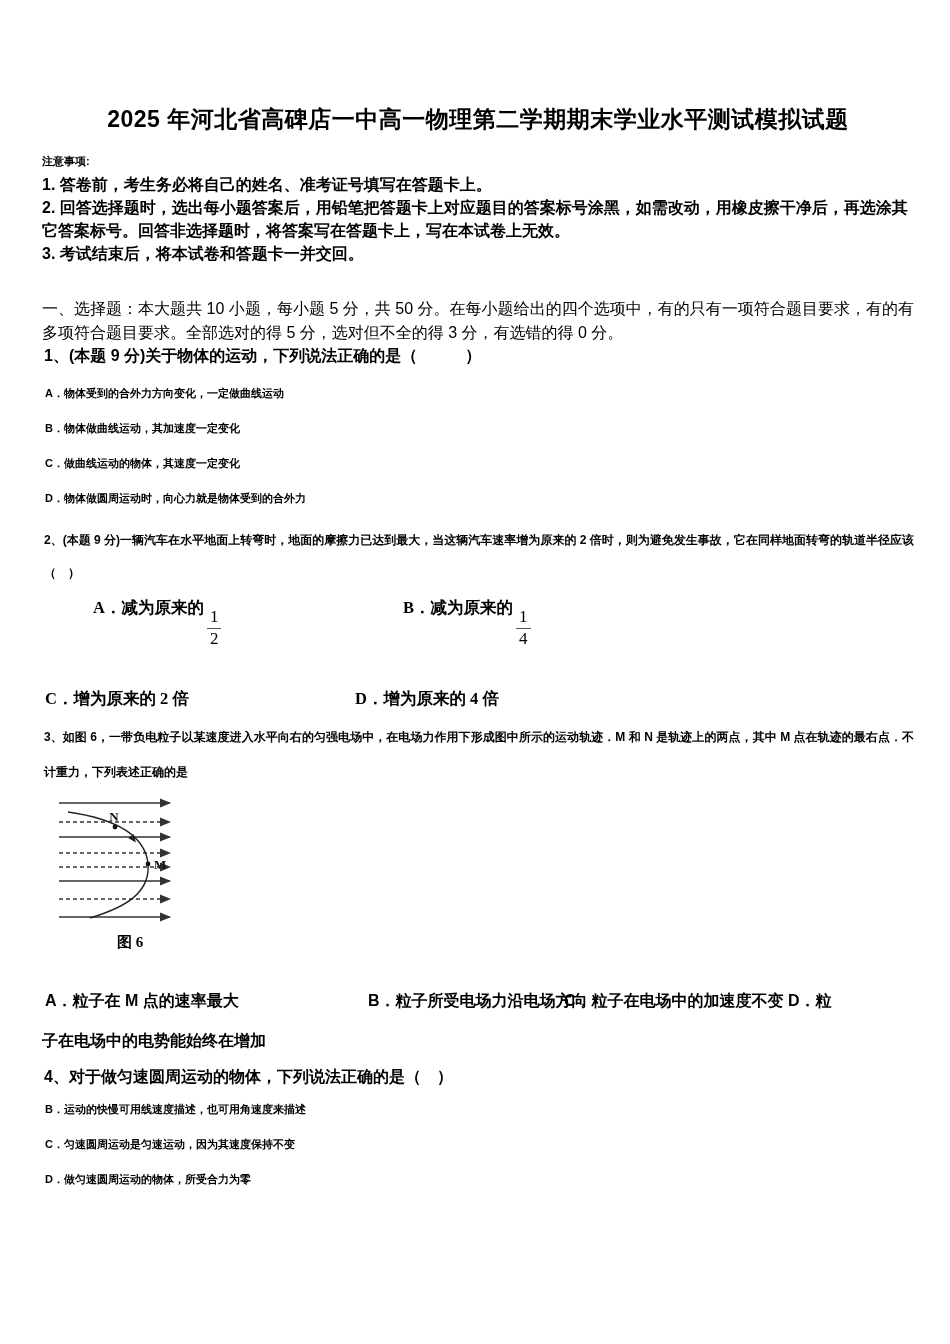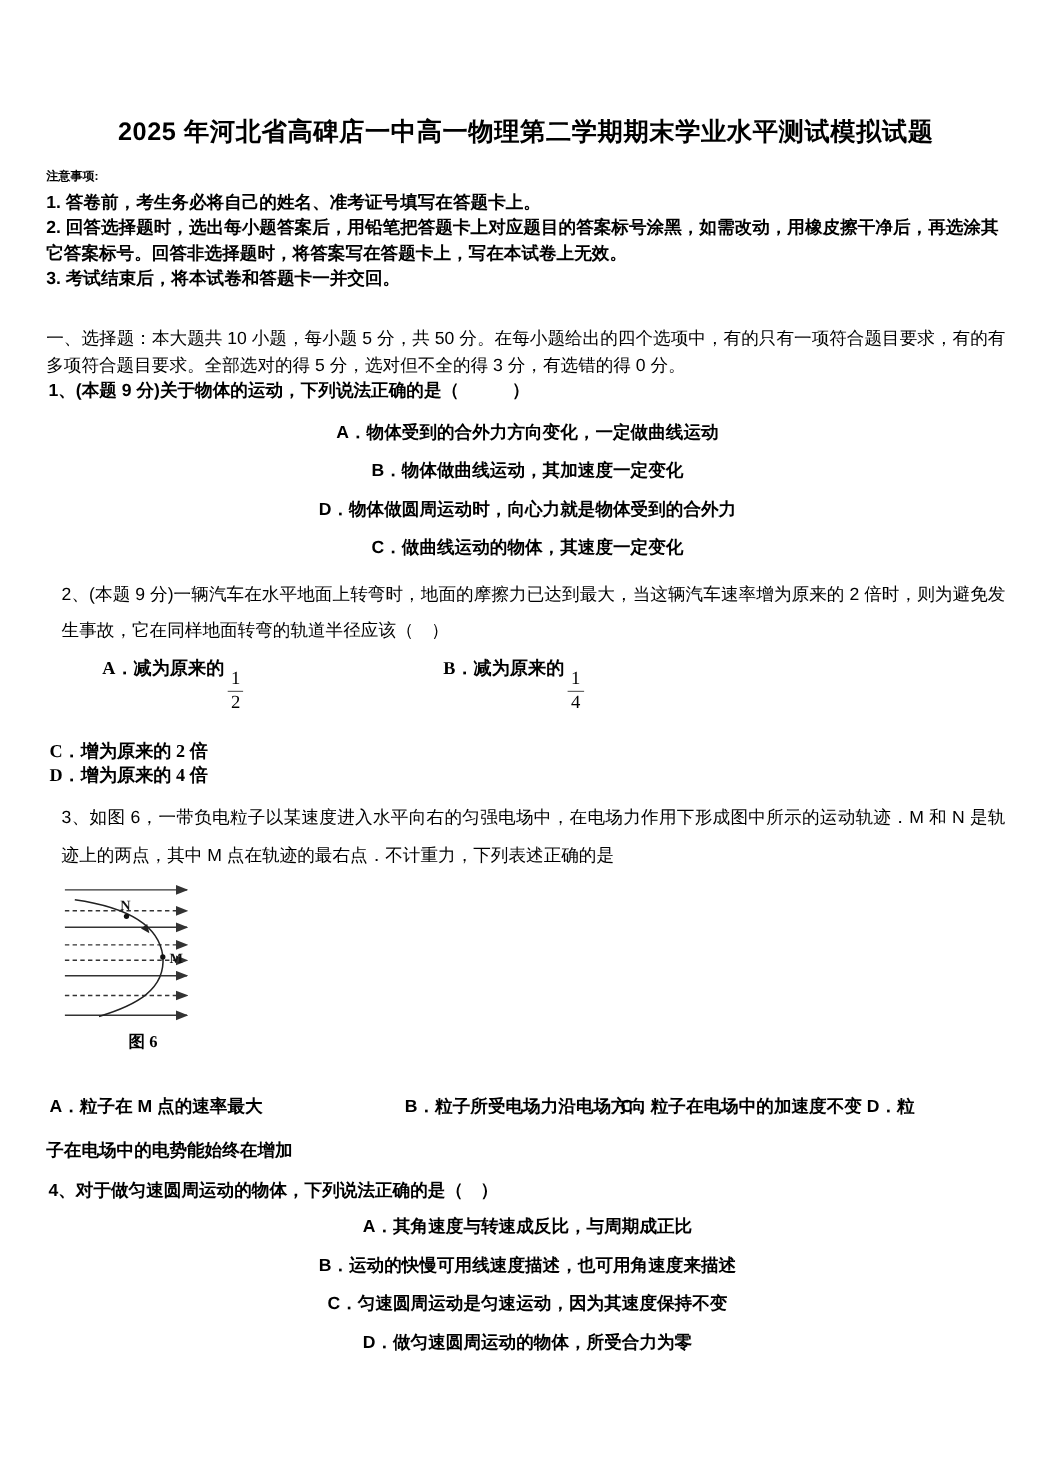--- a/index.html
+++ b/index.html
@@ -28,45 +28,44 @@
   }
   .notice-line {
     margin:0; font-size:16px; line-height:23px; font-weight:600;
   }
   .intro {
     margin:32px 0 0 0;
     font-size:16px; line-height:23.5px; font-weight:400;
     text-align:justify;
   }
   .stem-single { margin:0; font-size:16px; line-height:24px; font-weight:600; padding-left:2px; }
-  .opt-line { margin:0; font-size:16px; line-height:35px; font-weight:600; padding-left:3px;text-align:center; }
+  .opt-line { margin:0; font-size:11px; line-height:35px; font-weight:600; padding-left:3px; }
   .opts-block { margin-top:8px; }
   .stem-wrap {
-    margin:8px 0 0 12px; font-size:16px; line-height:33px; font-weight:400;
+    margin:8px 0 0 0; font-size:12px; line-height:33px; font-weight:700;
     text-align:justify; padding-left:2px;
   }
   
   .frac-row {
     display:flex; margin-top:2px; padding-left:3px;
     font-family:"Liberation Serif", serif; font-size:16.5px; font-weight:600;
     align-items:flex-end; height:56px;
   }
   .frac-col-a { width:310px; flex:none; white-space:nowrap;margin-left:48px; }
   .frac {
     display:inline-flex; flex-direction:column; align-items:center;
     vertical-align:-0.55em; font-family:"Liberation Serif", serif;
     font-size:17px; line-height:1.08; font-weight:400; margin-left:3px;
   }
   .frac .num { border-bottom:1px solid #555; padding:0 3px 1px 3px; }
   .frac .den { padding-top:1px; }
   .cd-row {
-    display:flex; margin-top:24px; padding-left:3px;
+    display:flex; margin-top:40px; padding-left:3px;
     font-family:"Liberation Serif", serif; font-size:16.5px; font-weight:600;
     line-height:22px;
-    flex-direction:column;
   }
   .cd-col-a { width:310px; flex:none; }
   
   .fig-block { margin:0 0 0 13px; width:150px; }
   .fig-block svg { display:block; }
   .fig-caption {
     margin:2px 0 0 0; width:150px; text-align:center;
     font-size:15px; line-height:20px; font-weight:600;
     font-family:"Liberation Serif", serif;
   }
@@ -97,22 +96,22 @@
     <p class="notice-line">3. 考试结束后，将本试卷和答题卡一并交回。</p>
   </div>
 
   <p class="intro">一、选择题：本大题共 10 小题，每小题 5 分，共 50 分。在每小题给出的四个选项中，有的只有一项符合题目要求，有的有多项符合题目要求。全部选对的得 5 分，选对但不全的得 3 分，有选错的得 0 分。</p>
 
   <div>
     <p class="stem-single">1、(本题 9 分)关于物体的运动，下列说法正确的是（　　　）</p>
     <div class="opts-block">
       <p class="opt-line">A．物体受到的合外力方向变化，一定做曲线运动</p>
       <p class="opt-line">B．物体做曲线运动，其加速度一定变化</p>
+      <p class="opt-line">C．做曲线运动的物体，其速度一定变化</p>
       <p class="opt-line">D．物体做圆周运动时，向心力就是物体受到的合外力</p>
-      <p class="opt-line">C．做曲线运动的物体，其速度一定变化</p>
     </div>
   </div>
 
   <div>
     <p class="stem-wrap">2、(本题 9 分)一辆汽车在水平地面上转弯时，地面的摩擦力已达到最大，当这辆汽车速率增为原来的 2 倍时，则为避免发生事故，它在同样地面转弯的轨道半径应该（　）</p>
     <div class="frac-row">
       <span class="frac-col-a"><span>A．减为原来的</span><span class="frac">
             <span class="num">1</span>
             <span class="den">2</span>
           </span></span>
@@ -166,21 +165,20 @@
       <span class="q3-opt-a">A．粒子在 M 点的速率最大</span>
       <span class="q3-opt-b">B．粒子所受电场力沿电场方向</span>
       <span>C．粒子在电场中的加速度不变 D．粒</span>
     </div>
     <p class="q3-opts-2">子在电场中的电势能始终在增加</p>
   </div>
 
   <div>
     <p class="q4-stem">4、对于做匀速圆周运动的物体，下列说法正确的是（　）</p>
     <div class="opts-block" style="margin-top:6px;">
-      <p class="opt-line">A．其角速度与转速成反比，与周期成正比</p>
       <p class="opt-line">B．运动的快慢可用线速度描述，也可用角速度来描述</p>
       <p class="opt-line">C．匀速圆周运动是匀速运动，因为其速度保持不变</p>
       <p class="opt-line">D．做匀速圆周运动的物体，所受合力为零</p>
     </div>
   </div>
 
 
 </div>
 
 </body></html>

